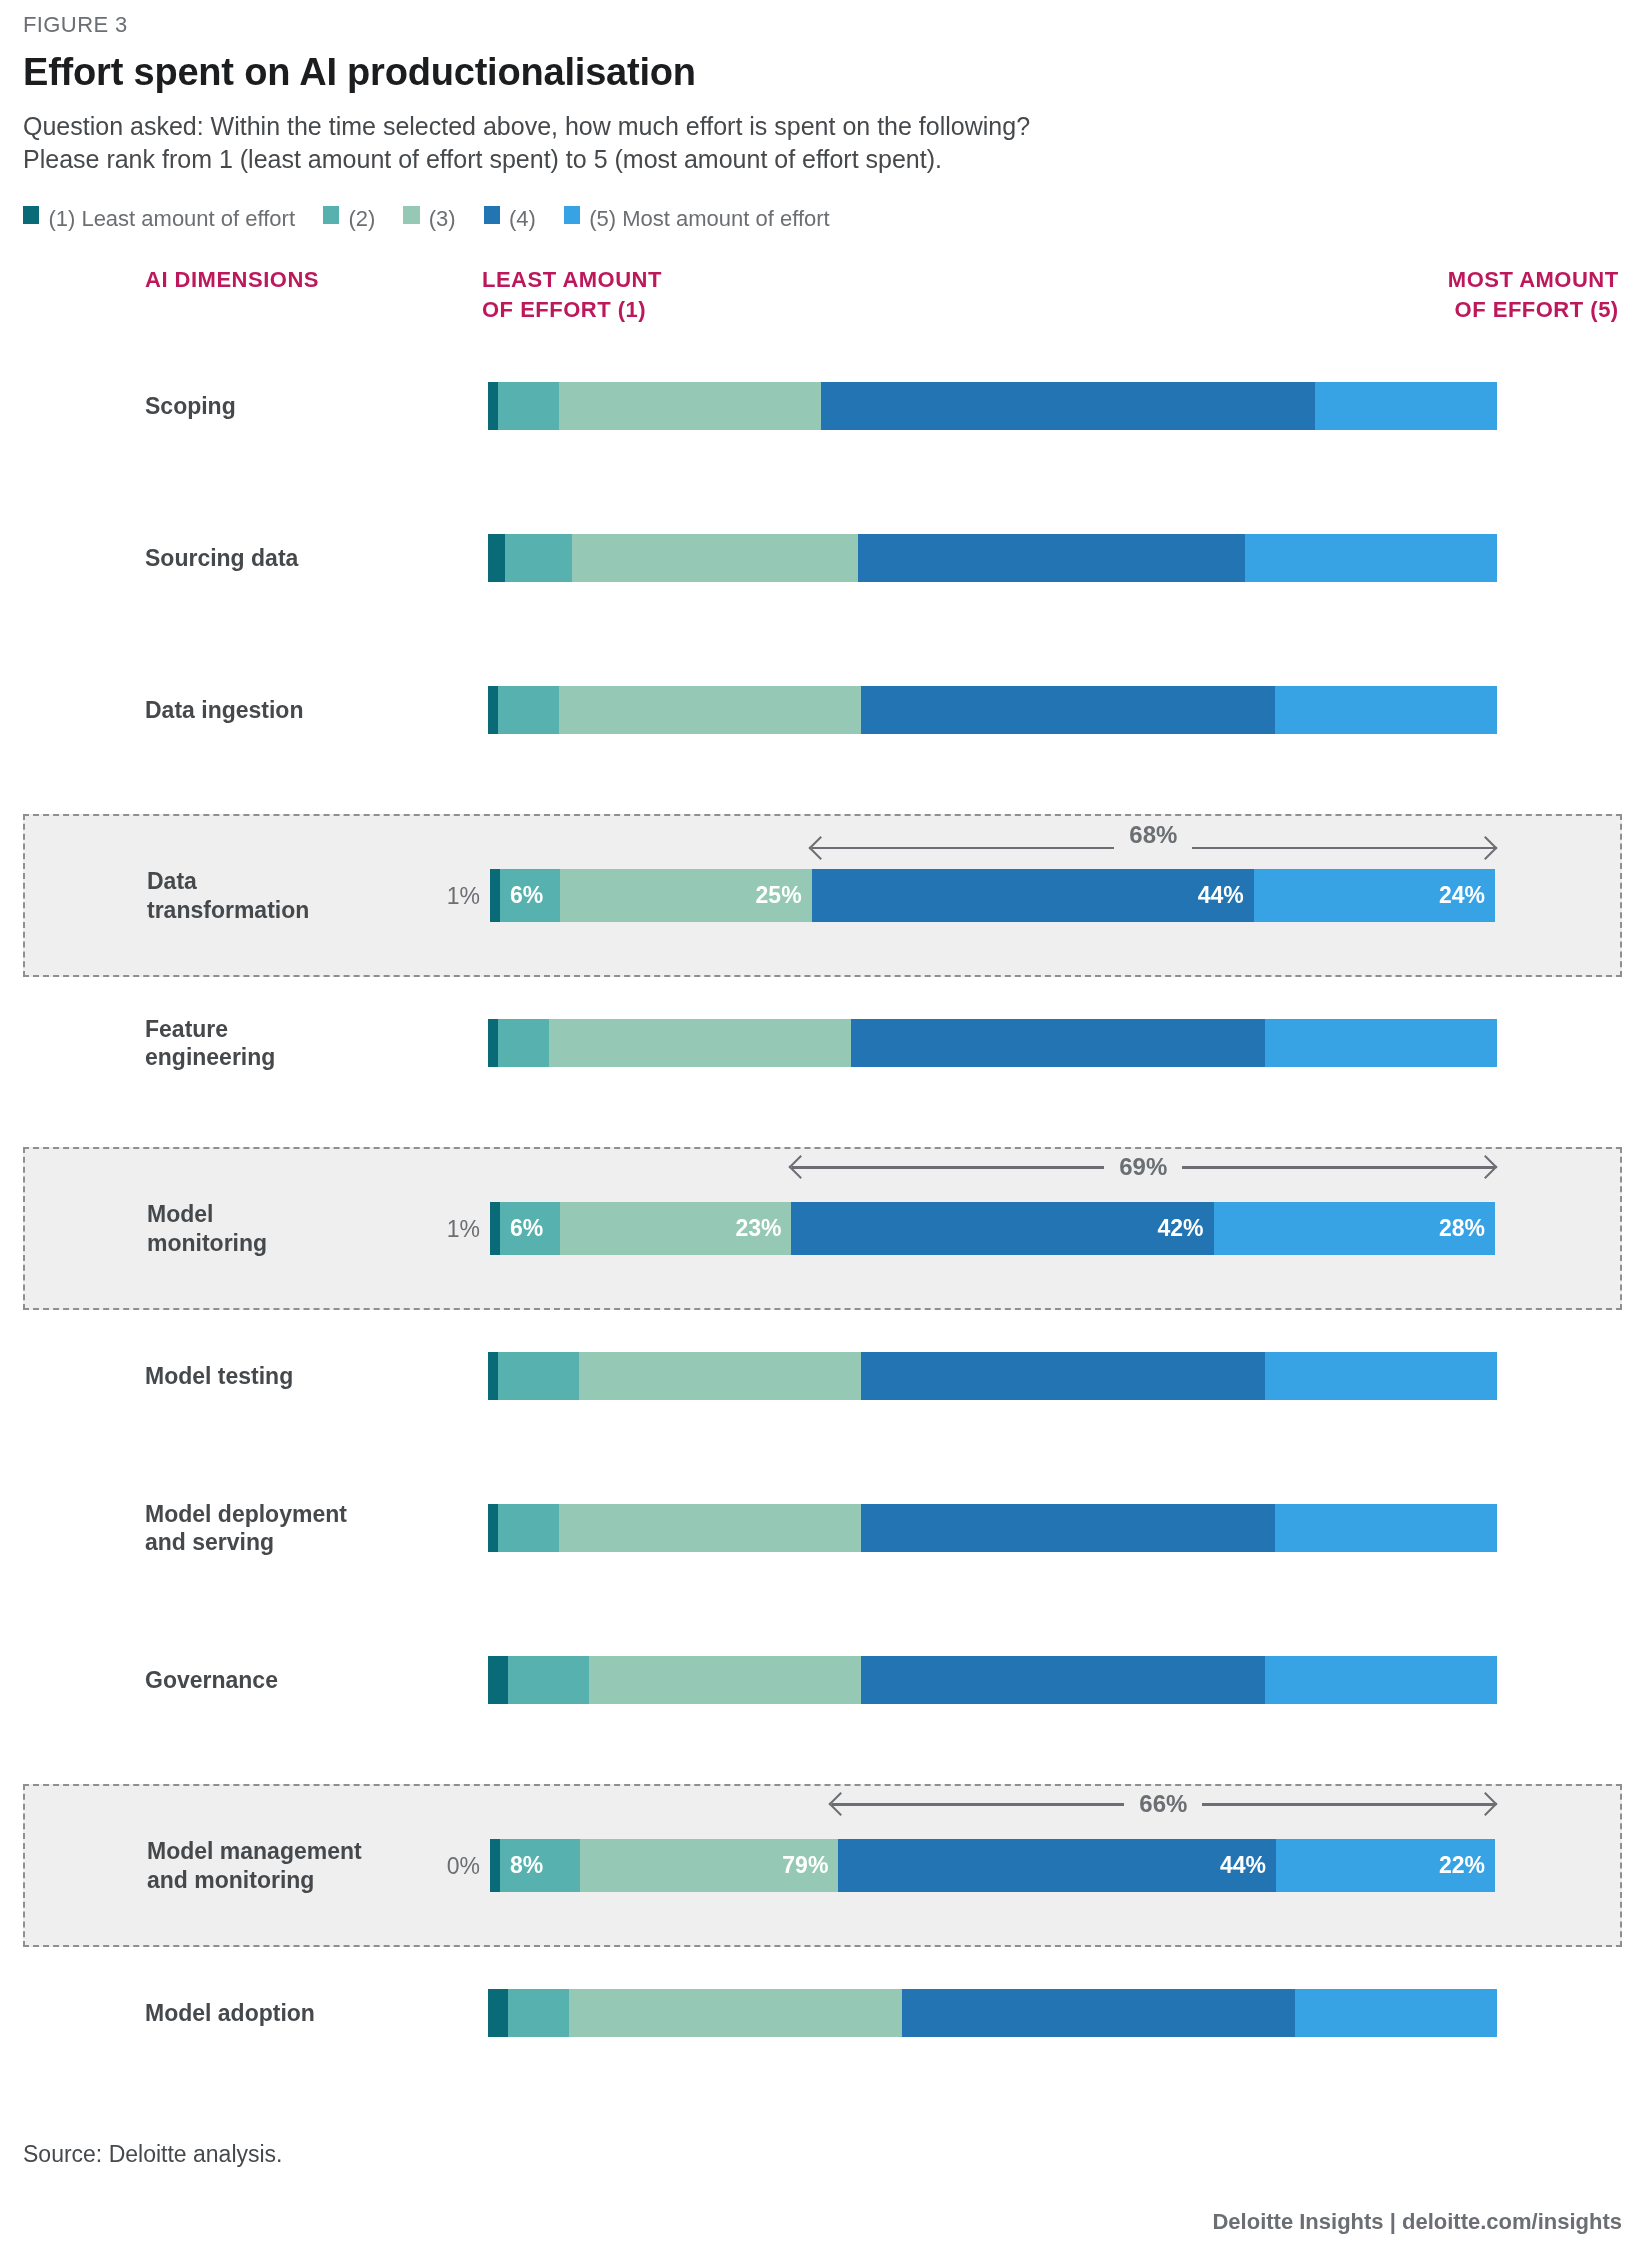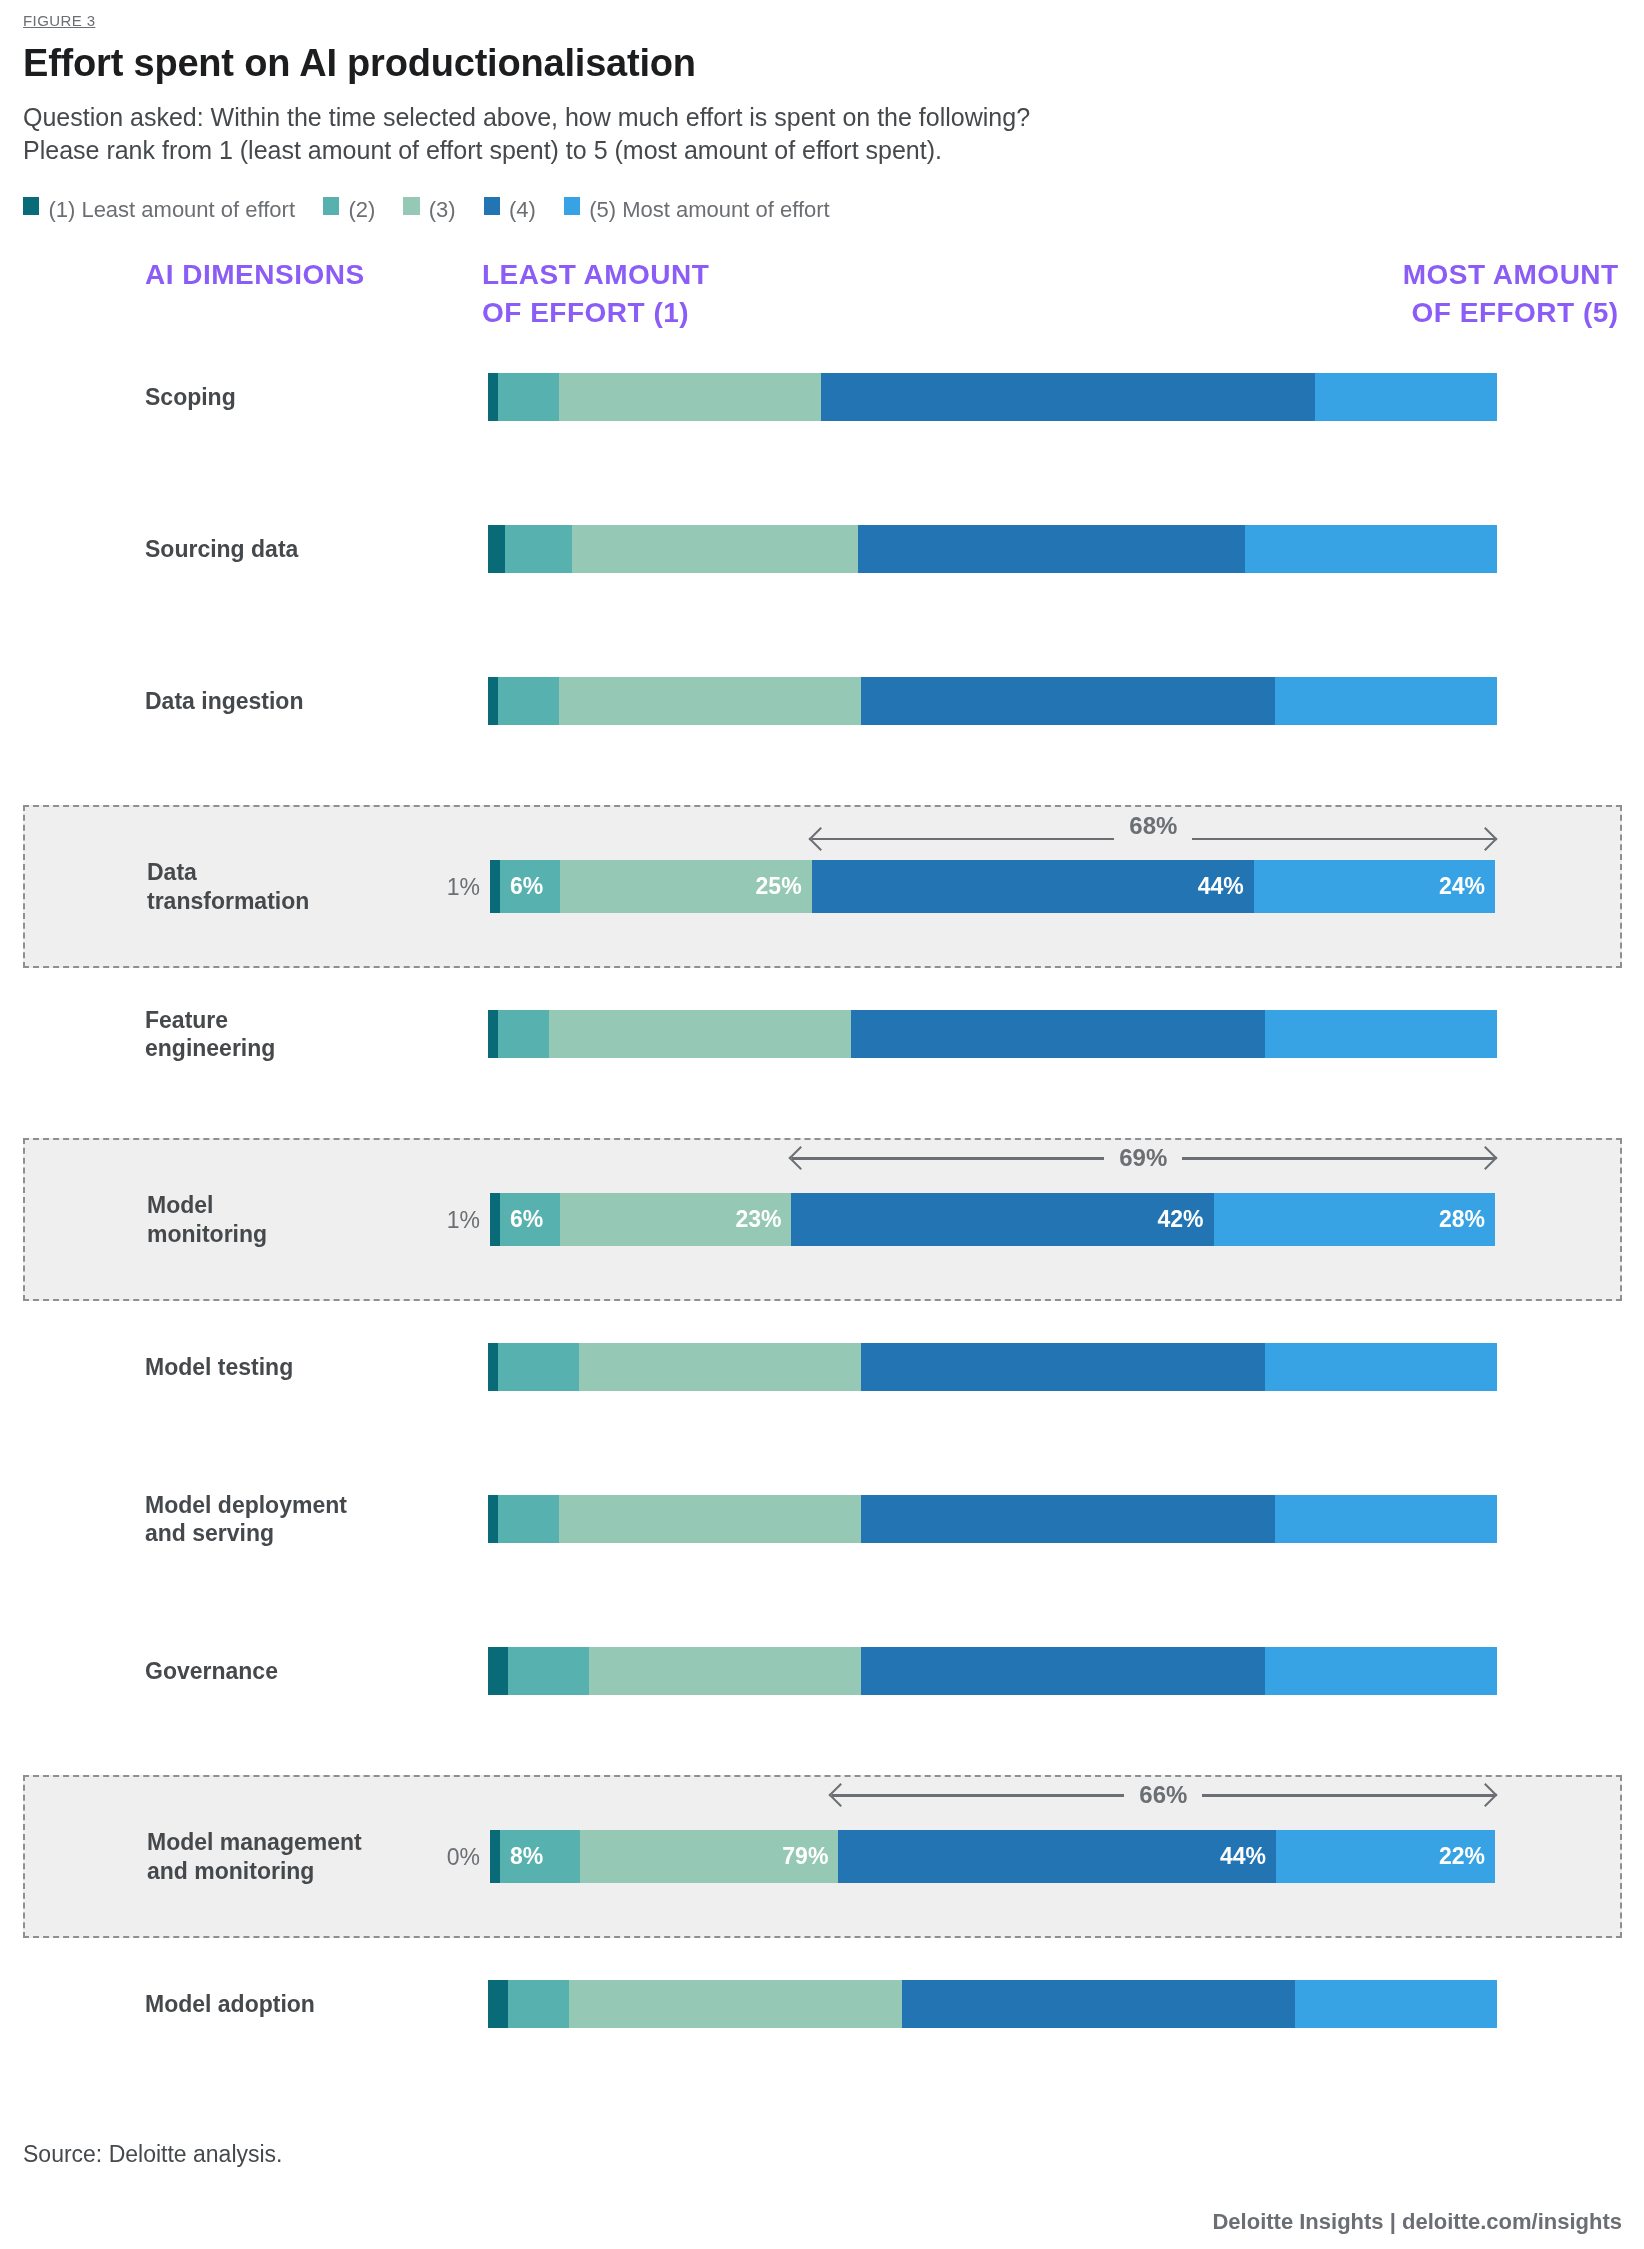--- a/index.html
+++ b/index.html
@@ -14,25 +14,24 @@
   .figure {
     position: relative;
     width: 1645px;
     height: 2250px;
     padding: 0 23px;
     background: #ffffff;
   }
 
   
   .fig-label {
-    font-size: 15px;
+    font-size: 22px;
     letter-spacing: 0.4px;
     color: #6b6e72;
     padding-top: 11.5px;
-    text-decoration: underline;
   }
 
   .fig-title {
     font-size: 38px;
     font-weight: bold;
     color: #1c1d1f;
     margin-top: 13px;
     letter-spacing: -0.2px;
   }
 
@@ -68,24 +67,24 @@
   }
 
   
   .col-headers {
     position: relative;
     height: 92px;
     margin-top: 33px;
   }
   .col-h {
     position: absolute;
-    font-size: 28px;
+    font-size: 22px;
     font-weight: bold;
     letter-spacing: 0.5px;
-    color: #8b5cf6;
+    color: #be185d;
     line-height: 1.35;
   }
   .col-h-dims  { left: 122px; top: 0; }
   .col-h-least { left: 459px; top: 0; }
   .col-h-most  { right: 3.3px;  top: 0; text-align: right; }
 
   
   .rows { position: relative; margin-top: 6.6px; }
 
   .row {

